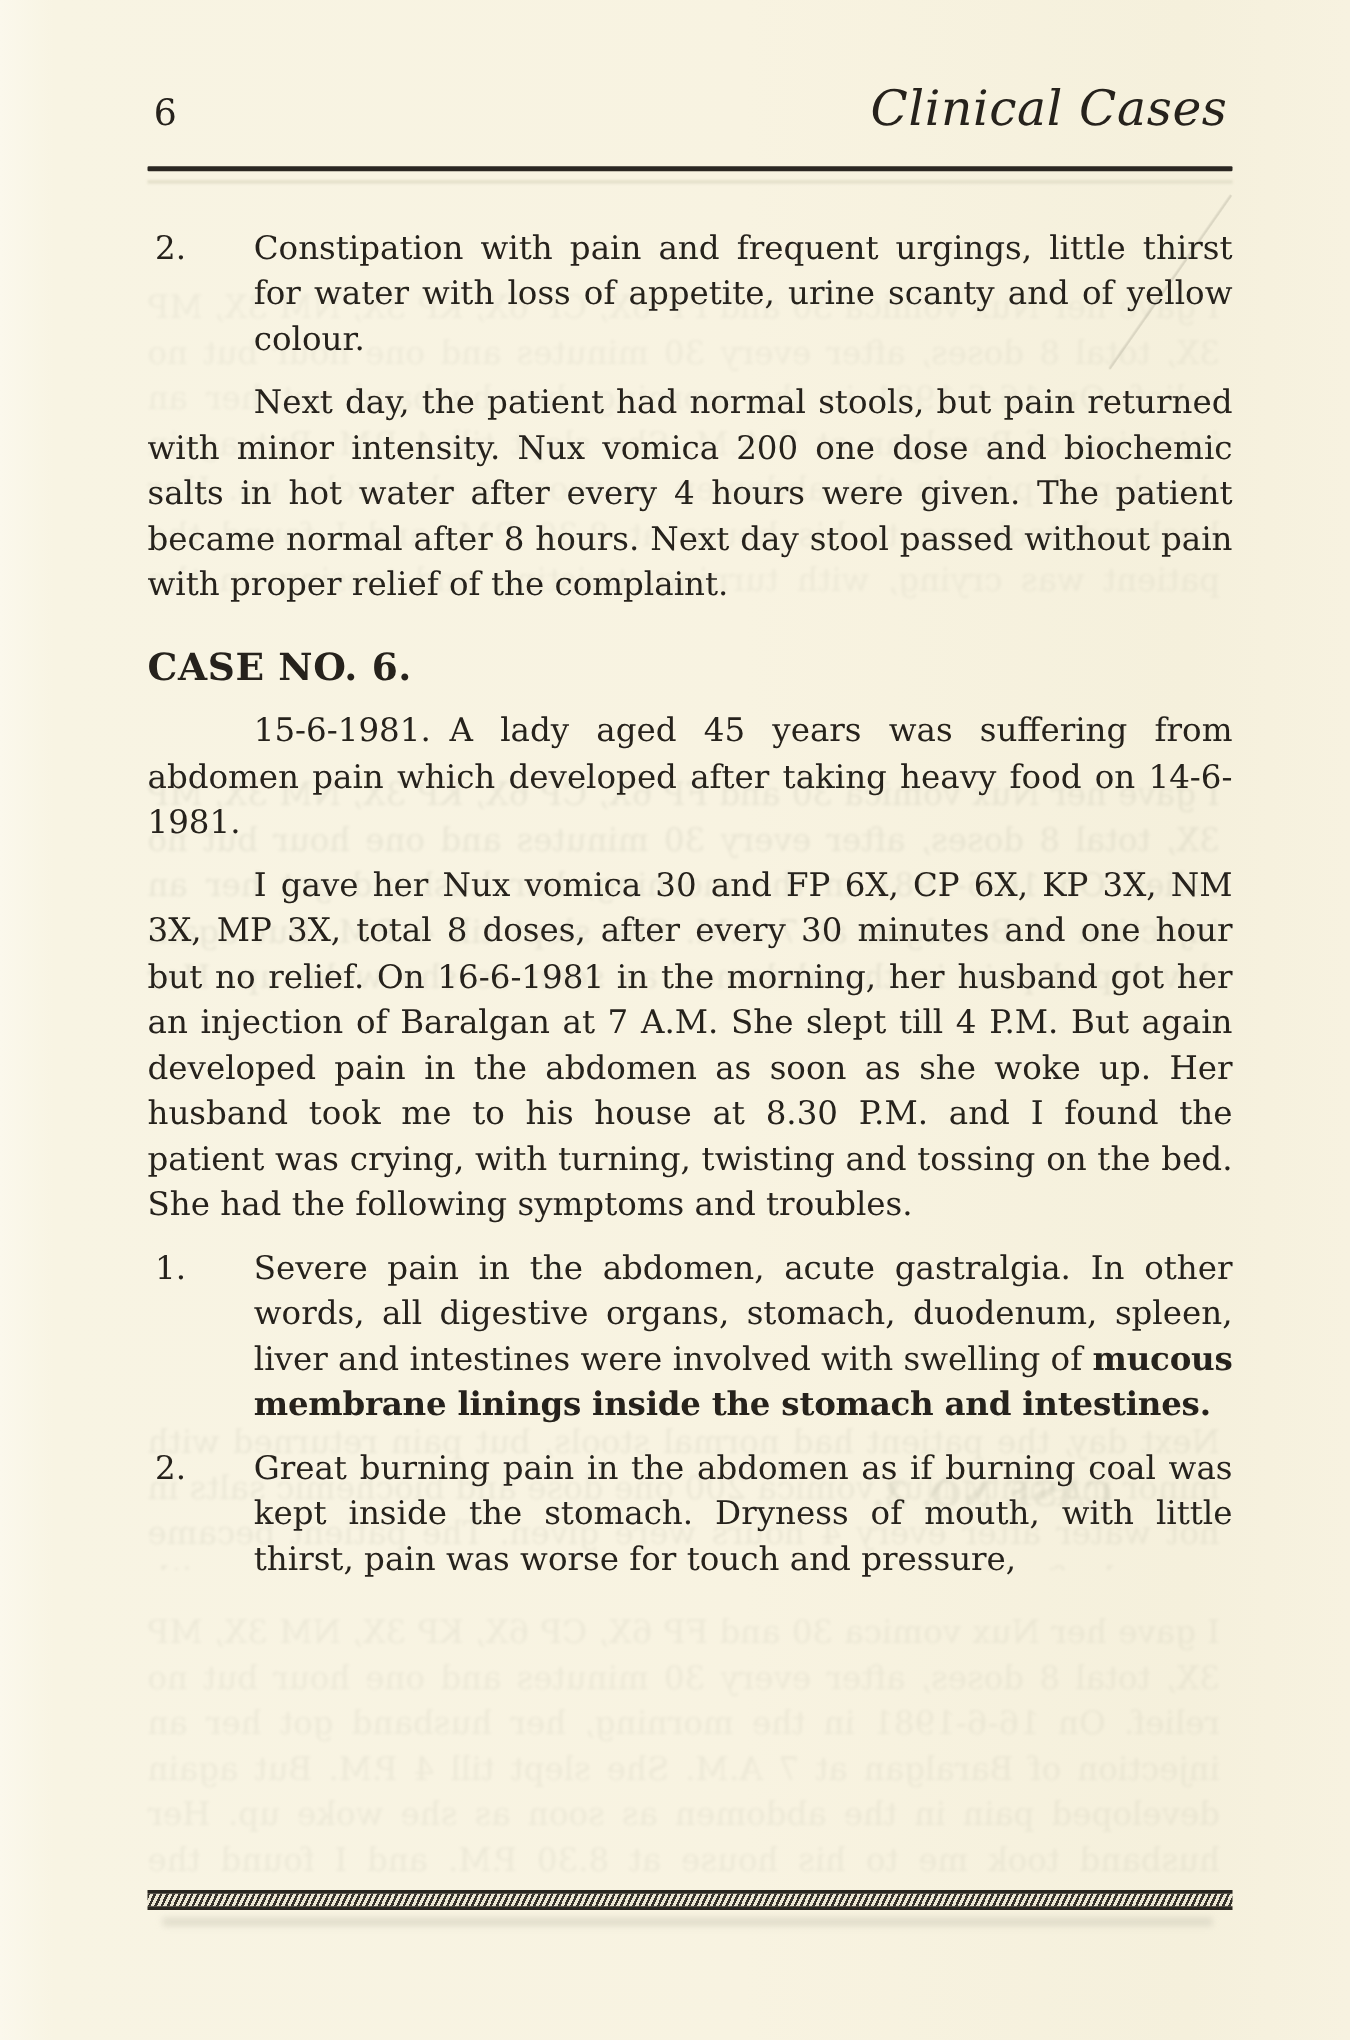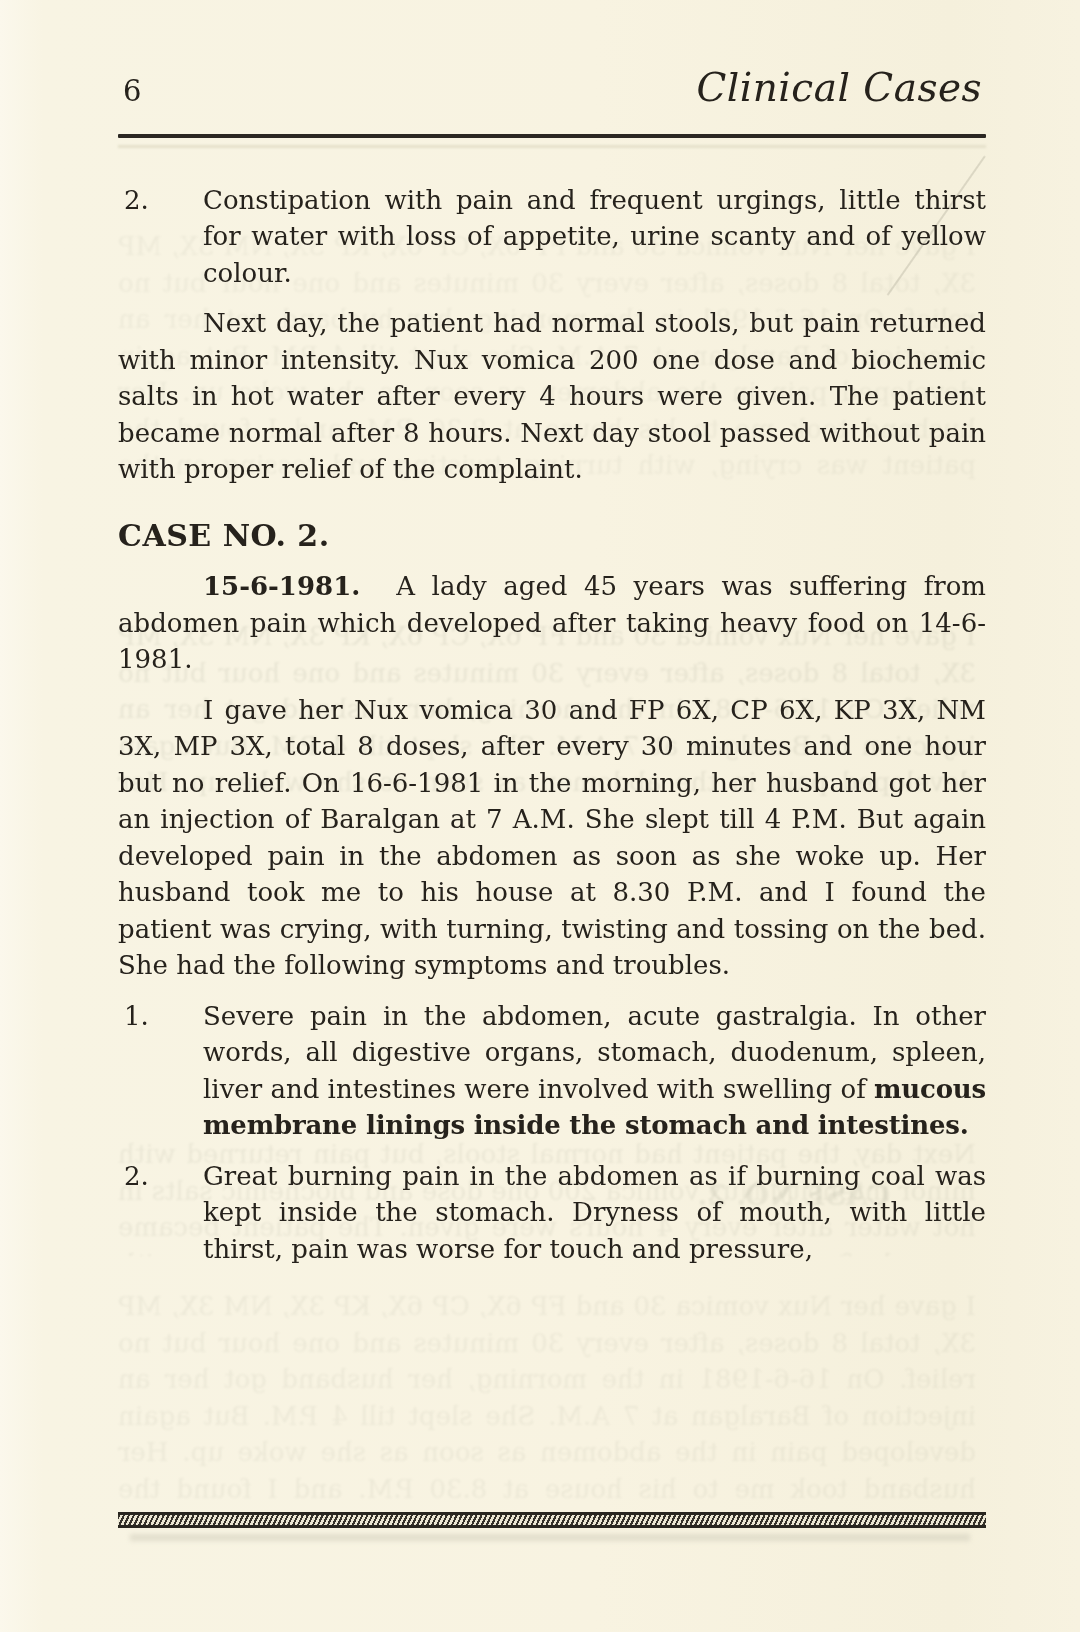--- a/index.html
+++ b/index.html
@@ -35,21 +35,21 @@
   .para { margin: 14px 0 0 0; text-indent: 85px; }
   .numbered { position: relative; margin: 14px 0 0 0; padding-left: 85px; }
   .numbered .num { position: absolute; left: 6px; top: 0; text-indent: 0; }
   .case-heading {
     margin: 30px 0 4px 0;
     font-size: 30px;
     font-weight: bold;
     letter-spacing: 0.5px;
     text-indent: 0;
   }
-  .lead { font-weight: bold; margin-right: 36px; }
+  .lead { font-weight: normal; margin-right: 15px; }
   .semi { font-weight: bold; letter-spacing: -0.2px; }
 
   
   .bottom-bar {
     position: absolute;
     left: 118px;
     top: 1512px;
     width: 868px;
     height: 16px;
     box-sizing: border-box;
@@ -135,21 +135,21 @@
 
       <div class="numbered">
         <span class="num">2.</span>
         <span>Constipation with pain and frequent urgings, little thirst for water with loss of appetite, urine scanty and of yellow colour.</span>
       </div>
 
 
 
       <p class="para">Next day, the patient had normal stools, but pain returned with minor intensity. Nux vomica 200 one dose and biochemic salts in hot water after every 4 hours were given. The patient became normal after 8 hours.  Next day stool passed without pain with proper relief of the complaint.</p>
 
-      <h2 class="case-heading">CASE NO. 2.</h2>
+      <h2 class="case-heading">CASE NO. 6.</h2>
 
       <p class="para">
         <span class="lead">15-6-1981.</span><span>A lady aged 45 years was suffering from abdomen pain which developed after taking heavy food on 14-6-1981.</span>
       </p>
 
       <p class="para">I gave her Nux vomica 30 and FP 6X, CP 6X, KP 3X, NM 3X, MP 3X,  total 8 doses, after every 30 minutes and one hour but no relief. On 16-6-1981 in the morning, her husband got her an injection of Baralgan at 7 A.M.  She slept till 4 P.M. But again developed pain in the abdomen as soon as she woke up.  Her husband took me to his house at 8.30 P.M.  and I found the patient was crying, with turning, twisting and tossing on the bed. She had the following symptoms and troubles.</p>
 
       <div class="numbered">
         <span class="num">1.</span>
         <span>Severe pain in the abdomen, acute gastralgia.  In other words, all digestive organs, stomach, duodenum, spleen, liver and intestines were involved with swelling of </span><span class="semi">mucous membrane linings inside the stomach and intestines.</span>

